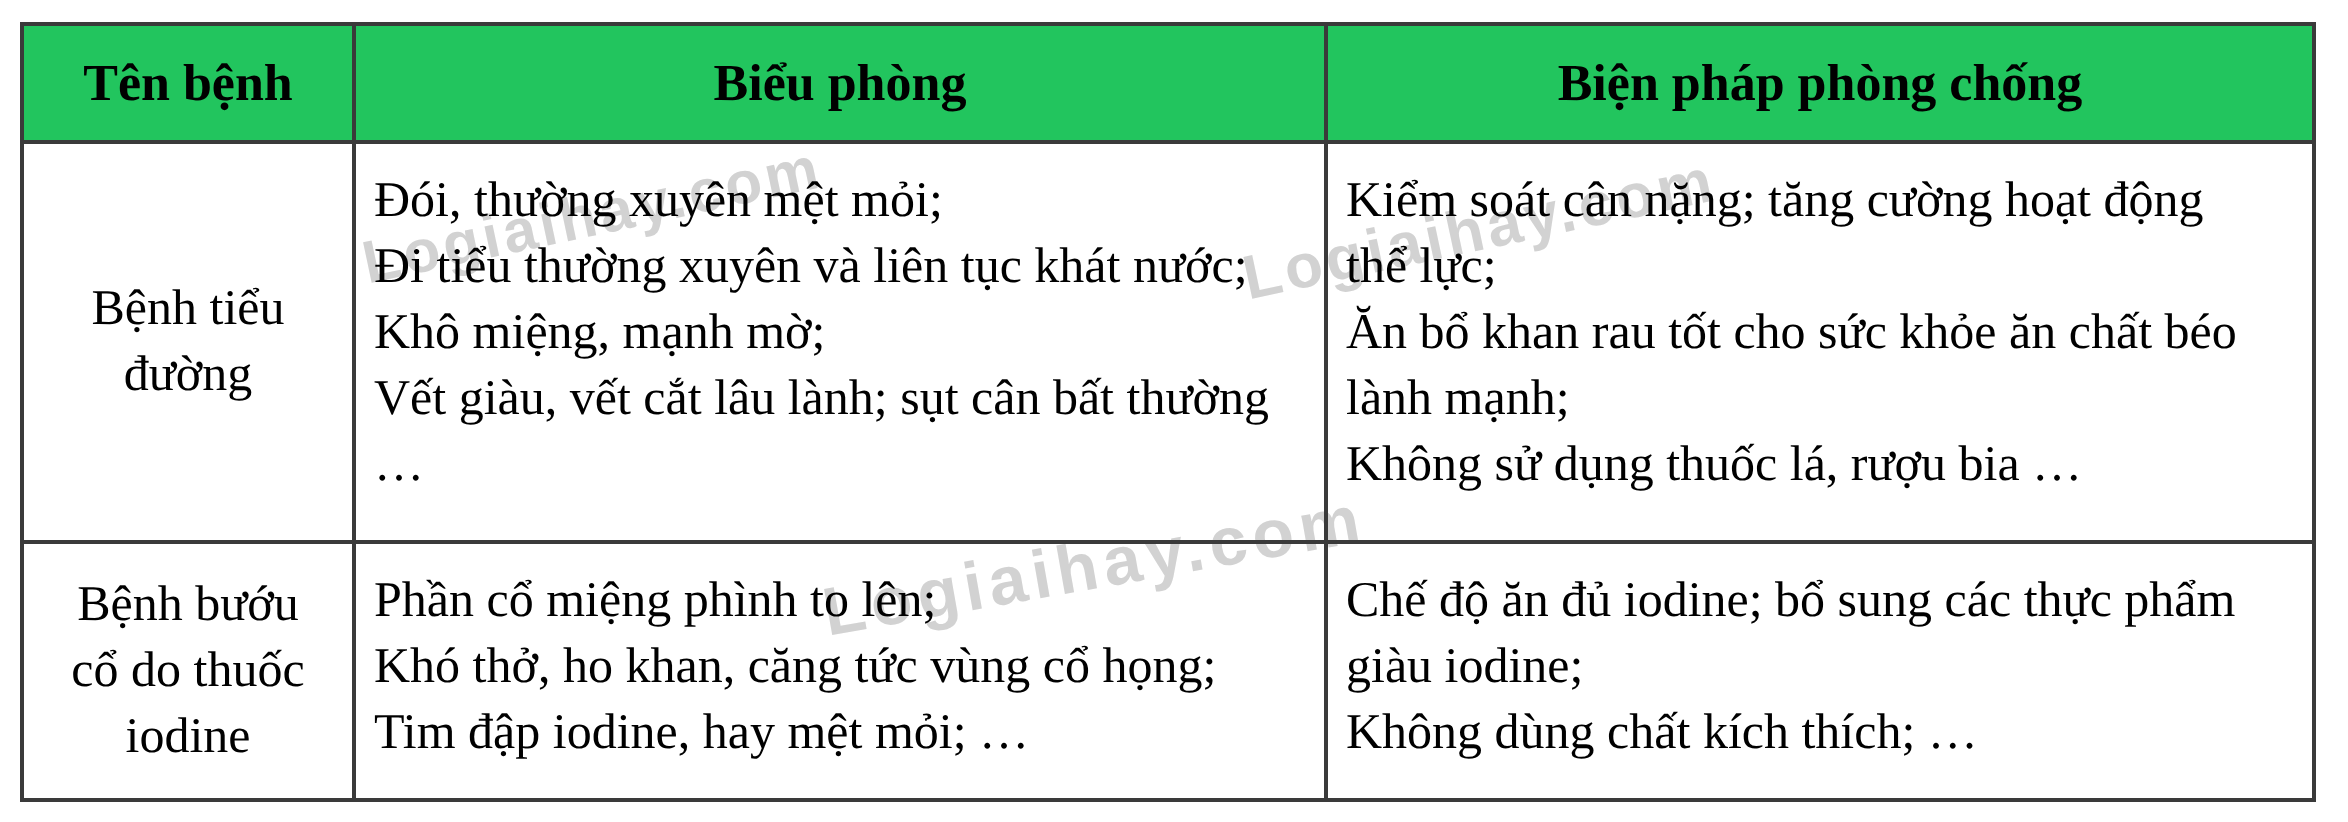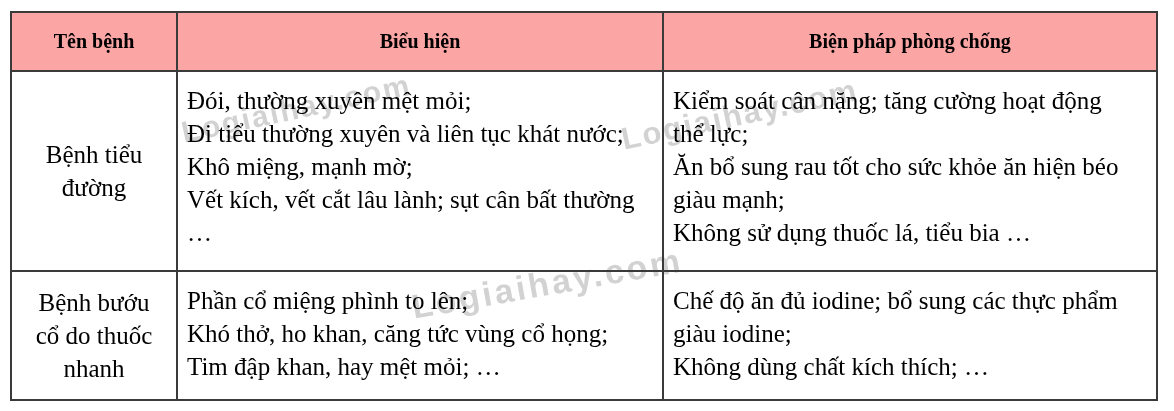--- a/index.html
+++ b/index.html
@@ -37,22 +37,22 @@
     z-index: 1;
     width: 1146px;
     border-collapse: collapse;
     table-layout: fixed;
     background: transparent;
   }
   .disease-table th, .disease-table td {
     border: 2px solid #3a3a3a;
   }
   .disease-table th {
-    background: #fca5a5;
-    font-size: 20px;
+    background: #22c55e;
+    font-size: 26px;
     font-weight: bold;
     text-align: center;
     vertical-align: middle;
     height: 59px;
   }
   .disease-table td {
     font-size: 25px;
     line-height: 33px;
     vertical-align: top;
     background: transparent;
@@ -79,53 +79,53 @@
 
   <table class="disease-table">
     <colgroup>
       <col style="width:166px">
       <col style="width:486px">
       <col style="width:494px">
     </colgroup>
     <tbody>
         <tr>
       <th>Tên bệnh</th>
-      <th>Biểu hiện</th>
+      <th>Biểu phòng</th>
       <th>Biện pháp phòng chống</th>
     </tr>
     <tr class="r1">
       <td class="name-cell">
         <div class="line">Bệnh tiểu</div>
         <div class="line">đường</div>
       </td>
       <td class="detail-cell">
         <div class="line">Đói, thường xuyên mệt mỏi;</div>
         <div class="line">Đi tiểu thường xuyên và liên tục khát nước;</div>
         <div class="line">Khô miệng, mạnh mờ;</div>
-        <div class="line">Vết kích, vết cắt lâu lành; sụt cân bất thường</div>
+        <div class="line">Vết giàu, vết cắt lâu lành; sụt cân bất thường</div>
         <div class="line">…</div>
       </td>
       <td class="detail-cell">
         <div class="line">Kiểm soát cân nặng; tăng cường hoạt động</div>
         <div class="line">thể lực;</div>
-        <div class="line">Ăn bổ sung rau tốt cho sức khỏe ăn hiện béo</div>
-        <div class="line">giàu mạnh;</div>
-        <div class="line">Không sử dụng thuốc lá, tiểu bia …</div>
+        <div class="line">Ăn bổ khan rau tốt cho sức khỏe ăn chất béo</div>
+        <div class="line">lành mạnh;</div>
+        <div class="line">Không sử dụng thuốc lá, rượu bia …</div>
       </td>
     </tr>
     <tr class="r2">
       <td class="name-cell">
         <div class="line">Bệnh bướu</div>
         <div class="line">cổ do thuốc</div>
-        <div class="line">nhanh</div>
+        <div class="line">iodine</div>
       </td>
       <td class="detail-cell">
         <div class="line">Phần cổ miệng phình to lên;</div>
         <div class="line">Khó thở, ho khan, căng tức vùng cổ họng;</div>
-        <div class="line">Tim đập khan, hay mệt mỏi; …</div>
+        <div class="line">Tim đập iodine, hay mệt mỏi; …</div>
       </td>
       <td class="detail-cell">
         <div class="line">Chế độ ăn đủ iodine; bổ sung các thực phẩm</div>
         <div class="line">giàu iodine;</div>
         <div class="line">Không dùng chất kích thích; …</div>
       </td>
     </tr>
   </tbody>
     </table>
 

